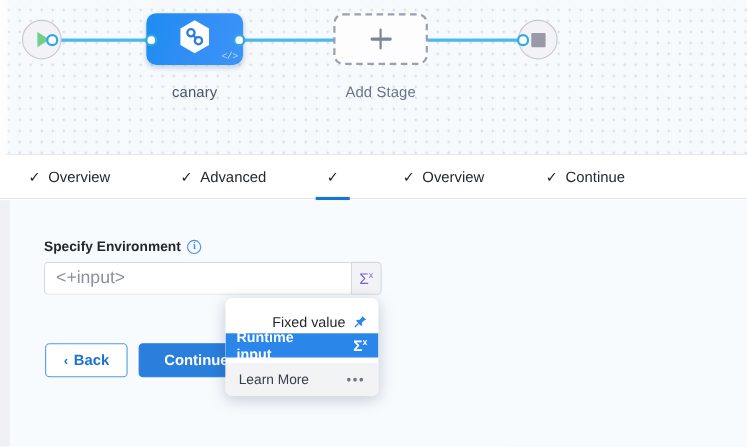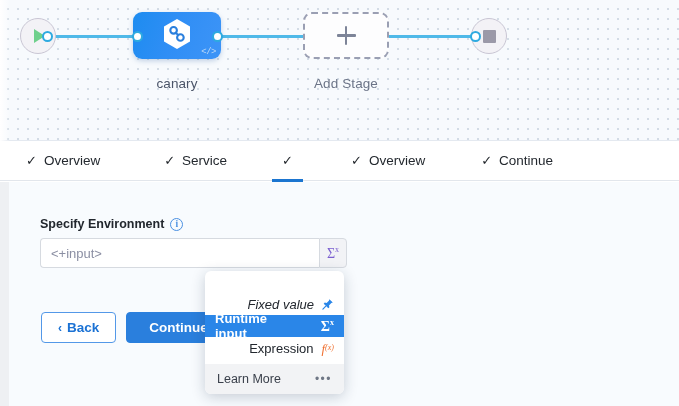--- a/index.html
+++ b/index.html
@@ -128,30 +128,30 @@
     width: 13px; height: 13px; border-radius: 50%;
     border: 1.3px solid #4a90e2; color: #4a90e2;
     font-size: 9.5px; line-height: 11px; text-align: center;
     font-weight: bold; font-family: "Liberation Serif", serif;
   }
   .input-row { position: absolute; left: 40px; top: 56px; display: flex; }
   .text-input {
     width: 279px; height: 30px; border: 1px solid #d6dae0;
     border-right: none; border-radius: 4px 0 0 4px;
     background: #ffffff; padding: 11px 10px;
-    font-size: 13px; color: #8b8fa3; font-family: "Liberation Sans", sans-serif;
+    font-size: 16px; color: #8b8fa3; font-family: "Liberation Sans", sans-serif;
     display: flex; align-items: center;
   }
   .sigma-btn {
     width: 28px; height: 30px; border: 1px solid #d6dae0;
     border-radius: 0 4px 4px 0; background: #f2f3f6;
     display: flex; align-items: center; justify-content: center;
     color: #7b5fd0; cursor: pointer;
   }
-  .sigma-glyph { font-size: 14px; font-family: Liberation Serif, serif; }
+  .sigma-glyph { font-size: 14px; font-family: Liberation Sans, sans-serif; }
   .sigma-glyph sup { font-size: 8px; }
 
   .btn-row { position: absolute; left: 41px; top: 130px; display: flex; gap: 10px; }
   .btn {
     height: 31px; border-radius: 4px; font-size: 13.5px; font-weight: bold;
     display: flex; align-items: center; justify-content: center; gap: 5px;
     cursor: pointer; padding: 0 16px;
   }
   .btn-back { background: #ffffff; border: 1px solid #5398e8; color: #1b72d4; }
   .btn-continue { background: #2a7fdd; border: 1px solid #2a7fdd; color: #ffffff; padding: 0 22px; }
@@ -161,21 +161,21 @@
   .dropdown {
     position: absolute; left: 205px; top: 271px; width: 139px;
     background: #ffffff; border-radius: 6px;
     box-shadow: 0 3px 14px rgba(25,40,70,0.22);
     overflow: hidden; z-index: 40;
   }
   .dd-item {
     height: 22px; display: flex; align-items: center; justify-content: flex-end;
     gap: 8px; padding: 0 10px; font-size: 13px; color: #22272e; cursor: pointer;
   }
-  .dd-item.first { margin-top: 22px; font-style: italic; }
+  .dd-item.first { margin-top: 10px; }
   .dd-item.selected { background: #2a86e8; color: #ffffff; font-weight: bold; gap: 37px; }
   .dd-icon { font-size: 12px; line-height: 1; display: flex; align-items: center; }
   .pin { color: #2a86e8; font-size: 12px; }
   .fx { color: #f07030; font-family: "Liberation Serif", serif; font-style: italic; font-size: 13px; }
   .dd-foot {
     margin-top: 5px; height: 30px; background: #f2f3f5;
     display: flex; align-items: center; justify-content: space-between;
     padding: 0 12px; font-size: 12.5px; color: #3a404b; cursor: pointer;
   }
   .dots { color: #6f7785; letter-spacing: 1.5px; font-size: 12px; }
@@ -228,21 +228,21 @@
     <div class="canvas-left-fade"></div>
   </div>
 
   <div class="tabbar">
     <div class="tab t0">
       <span class="chk">✓</span>
       <span class="lbl">Overview</span>
     </div>
     <div class="tab t1">
       <span class="chk">✓</span>
-      <span class="lbl">Service</span>
+      <span class="lbl">Advanced</span>
     </div>
     <div class="tab t2 active">
       <span class="chk">✓</span>
     </div>
     <div class="tab t3">
       <span class="chk">✓</span>
       <span class="lbl">Overview</span>
     </div>
     <div class="tab t4">
       <span class="chk">✓</span>
@@ -287,24 +287,20 @@
       </span>
     </div>
 
     <div class="dd-item selected">
       <span>Runtime input</span>
       <span class="dd-icon">
         <span class="sigma-glyph">Σ<sup>x</sup></span>
       </span>
     </div>
 
-    <div class="dd-item">
-      <span>Expression</span>
-      <span class="dd-icon fx">f<sub style="font-size:8px">(x)</sub></span>
-    </div>
 
     <div class="dd-foot">
       <span>Learn More</span>
       <span class="dots">•••</span>
     </div>
   </div>
 
 </div>
 
 </body></html>

